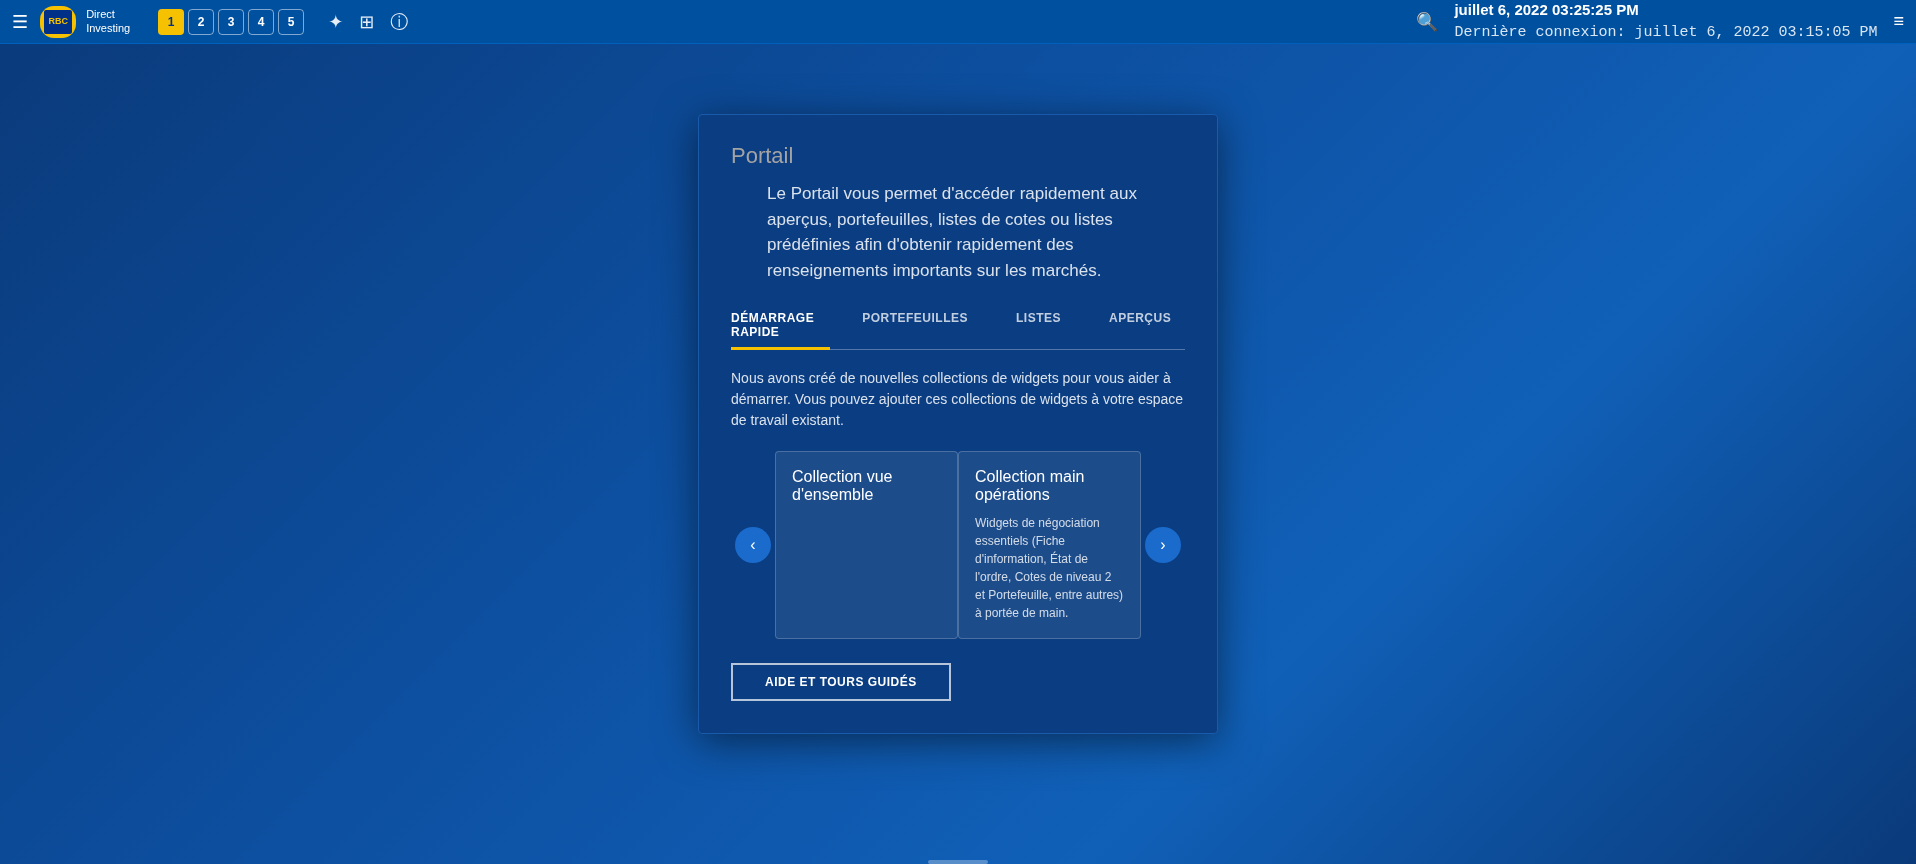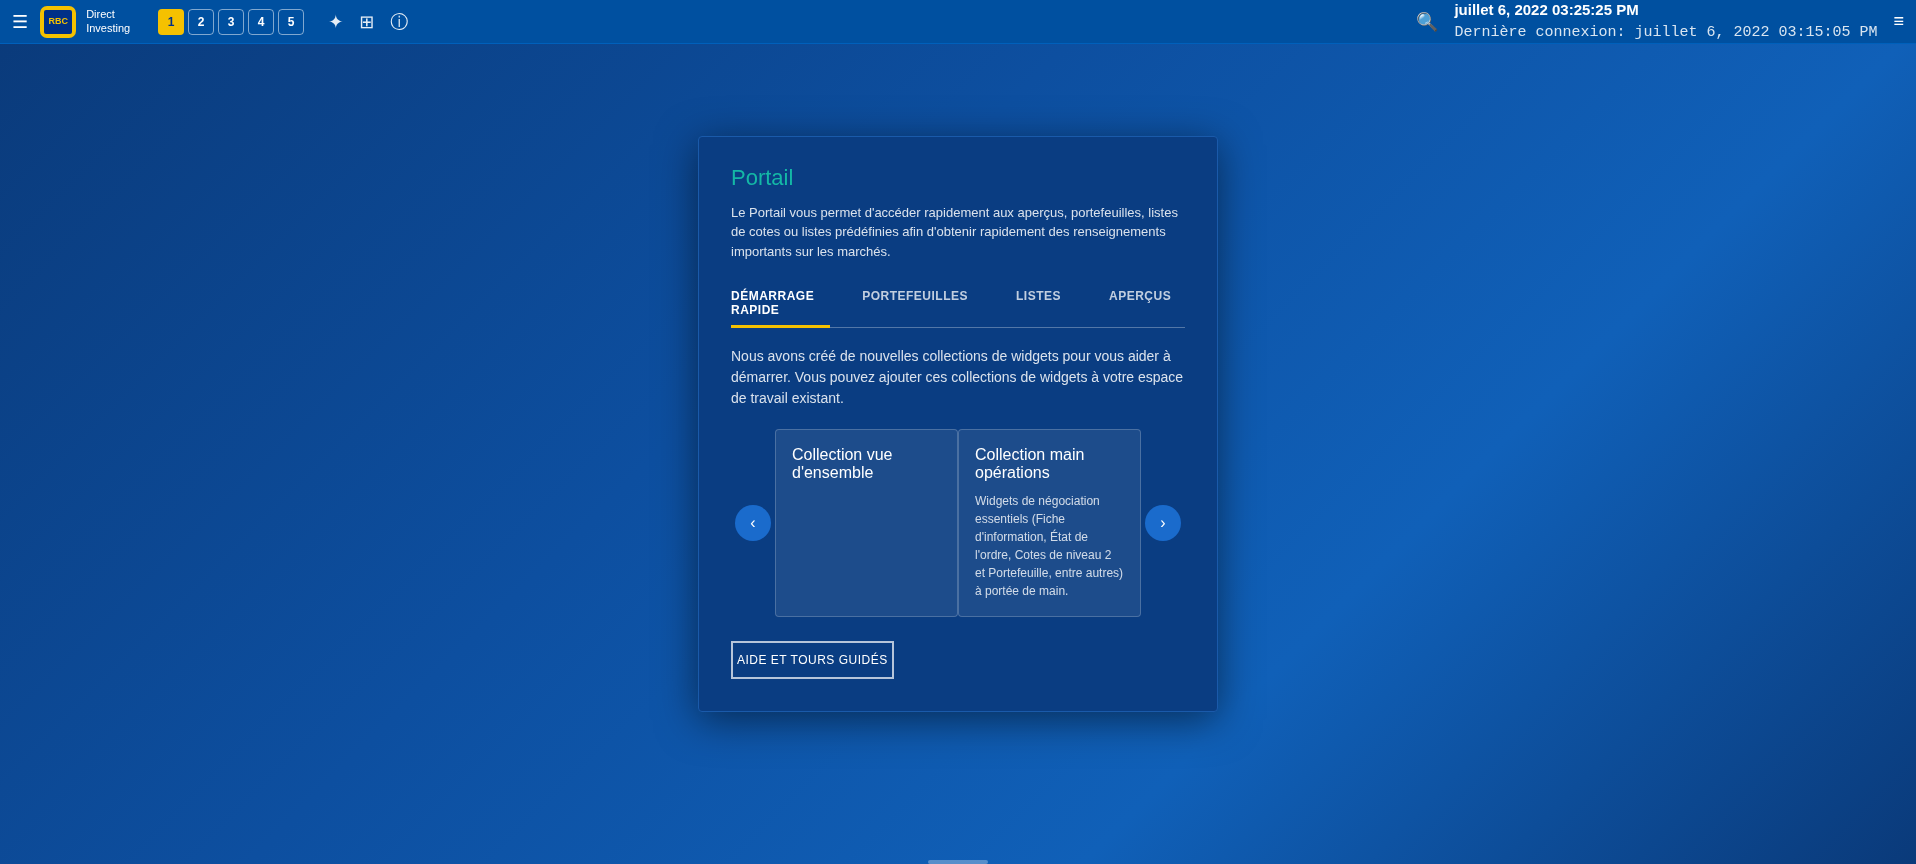--- a/index.html
+++ b/index.html
@@ -35,21 +35,21 @@
       color: white;
       font-size: 18px;
       cursor: pointer;
       margin-right: 4px;
     }
 
     .rbc-logo {
       width: 36px;
       height: 32px;
       background: #f5c100;
-      border-radius: 7px;
+      border-radius: 14px;
       display: flex;
       align-items: center;
       justify-content: center;
       margin-right: 2px;
     }
 
     .rbc-logo-inner {
       width: 28px;
       height: 24px;
       background: #003087;
@@ -166,31 +166,32 @@
       background: #0a3d82;
       border: 1px solid #1a5aaa;
       border-radius: 4px;
       padding: 28px 32px 32px;
       box-shadow: 0 8px 40px rgba(0,0,0,0.5);
       position: relative;
       margin-top: -60px;
     }
 
     .portail-title {
-      color: #14b8a6;
+      color: #a3a3a3;
       font-size: 22px;
       font-weight: normal;
       margin-bottom: 12px;
     }
 
     .portail-description {
       color: rgba(255,255,255,0.85);
-      font-size: 13px;
+      font-size: 17px;
       line-height: 1.5;
       margin-bottom: 20px;
+      margin-left: 36px;
     }
 
     
     .tabs-bar {
       display: flex;
       gap: 16px;
       border-bottom: 1px solid rgba(255,255,255,0.3);
       margin-bottom: 18px;
     }
 
@@ -286,23 +287,23 @@
       font-size: 12px;
       line-height: 1.5;
     }
 
     
     .cta-button {
       background: transparent;
       border: 2px solid rgba(255,255,255,0.7);
       color: white;
       font-size: 12px;
-      font-weight: normal;
+      font-weight: bold;
       letter-spacing: 0.5px;
-      padding: 10px 4px;
+      padding: 10px 32px;
       cursor: pointer;
       text-transform: uppercase;
     }
 
     
     .bottom-scrollbar {
       position: absolute;
       bottom: 0;
       left: 50%;
       transform: translateX(-50%);

